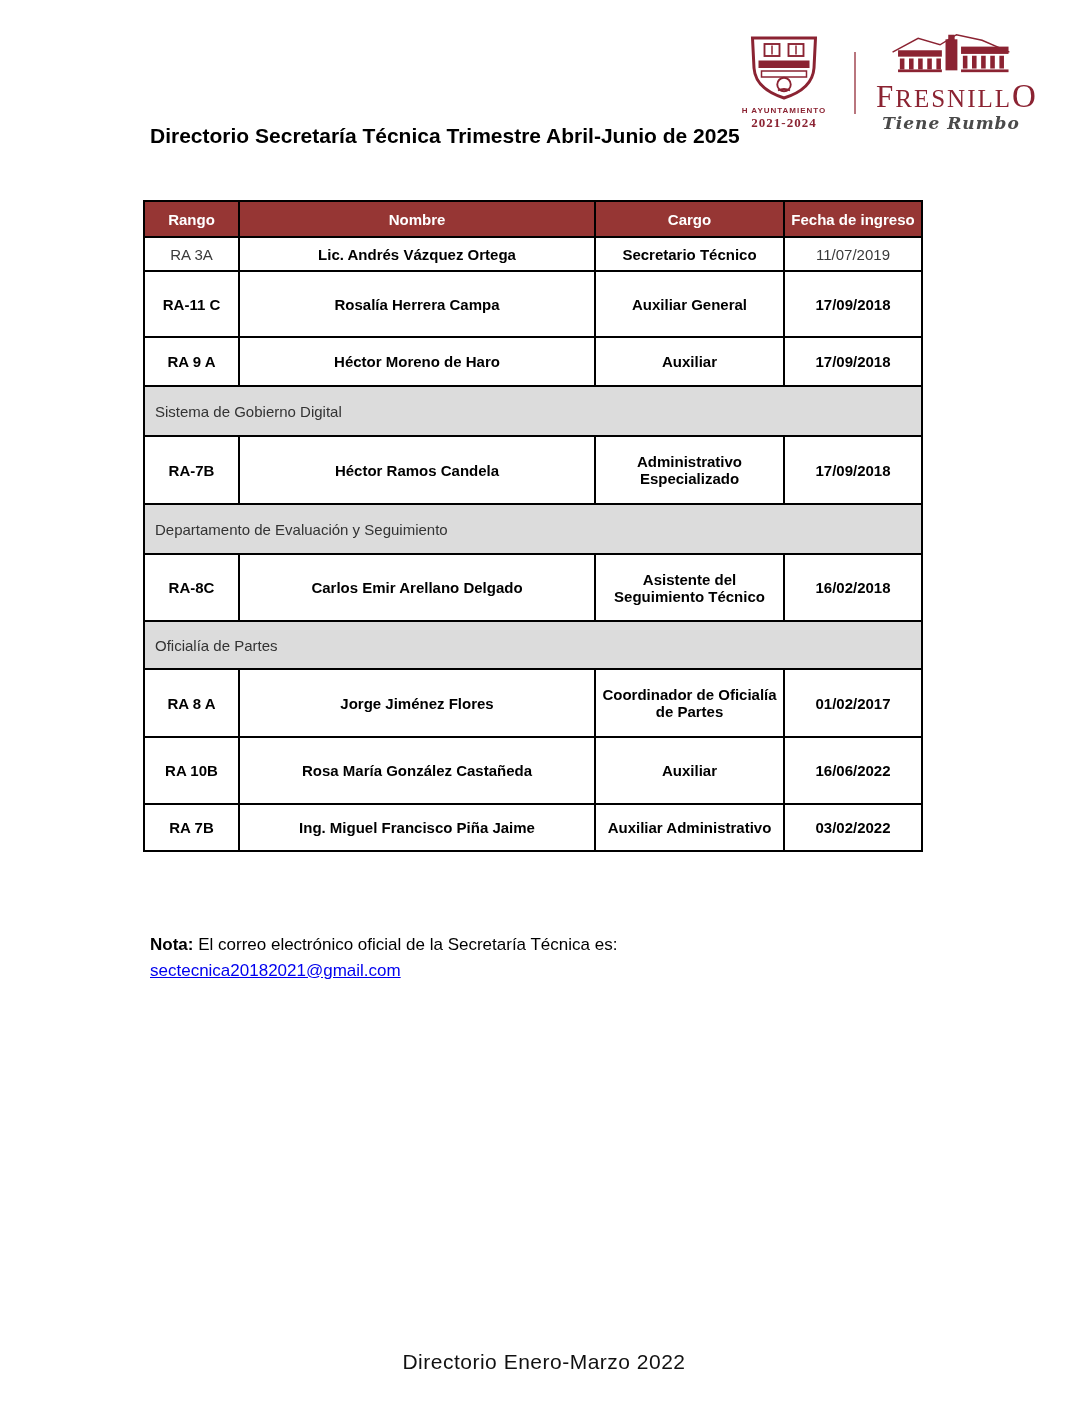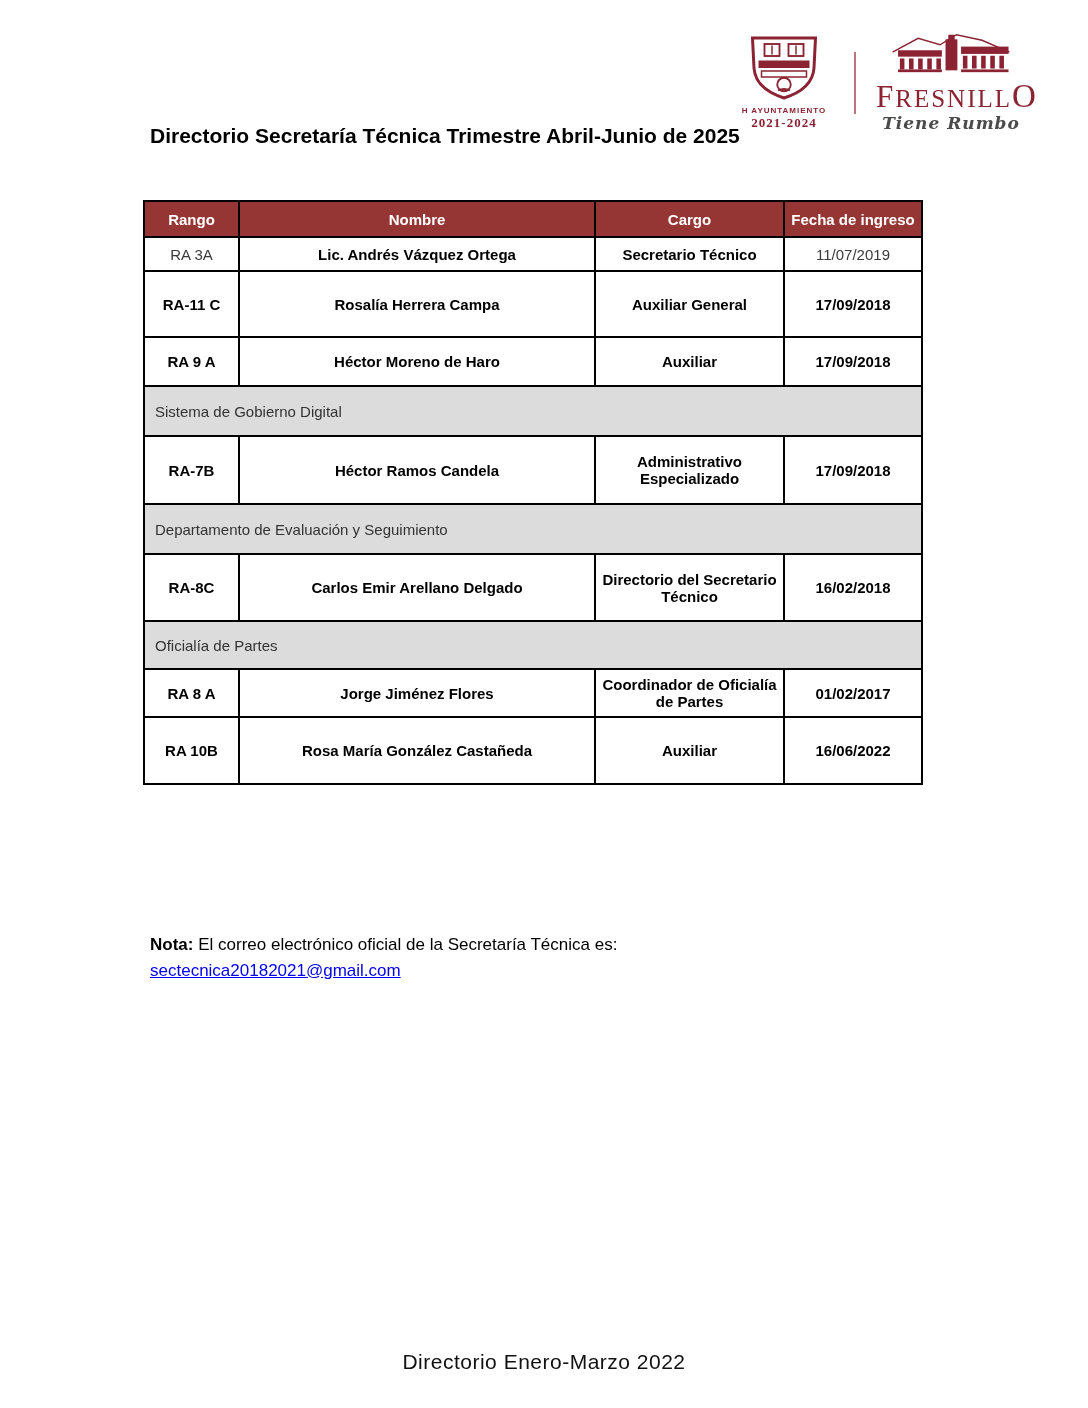--- a/index.html
+++ b/index.html
@@ -188,38 +188,44 @@
         <td>Héctor Ramos Candela</td>
         <td>Administrativo Especializado</td>
         <td>17/09/2018</td>
       </tr>
       <tr style="height: 50px;">
         <td colspan="4" class="section">Departamento de Evaluación y Seguimiento</td>
       </tr>
       <tr style="height: 67px;">
         <td>RA-8C</td>
         <td>Carlos Emir Arellano Delgado</td>
-        <td>Directorio del Secretario Técnico</td>
+        <td>Asistente del Seguimiento Técnico</td>
         <td>16/02/2018</td>
       </tr>
       <tr style="height: 48px;">
         <td colspan="4" class="section">Oficialía de Partes</td>
       </tr>
-      <tr style="height: 48px;">
+      <tr style="height: 68px;">
         <td>RA 8 A</td>
         <td>Jorge Jiménez Flores</td>
         <td>Coordinador de Oficialía de Partes</td>
         <td>01/02/2017</td>
       </tr>
       <tr style="height: 67px;">
         <td>RA 10B</td>
         <td>Rosa María González Castañeda</td>
         <td>Auxiliar</td>
         <td>16/06/2022</td>
       </tr>
+      <tr style="height: 47px;">
+        <td>RA 7B</td>
+        <td>Ing. Miguel Francisco Piña Jaime</td>
+        <td>Auxiliar Administrativo</td>
+        <td>03/02/2022</td>
+      </tr>
     </tbody>
 </table>
 
 <p class="note">
   <b>Nota:</b><span> El correo electrónico oficial de la Secretaría Técnica es:</span><br>
   <a href="#">sectecnica20182021@gmail.com</a>
 </p>
 
 <div class="page-footer">Directorio Enero-Marzo 2022</div>
 

